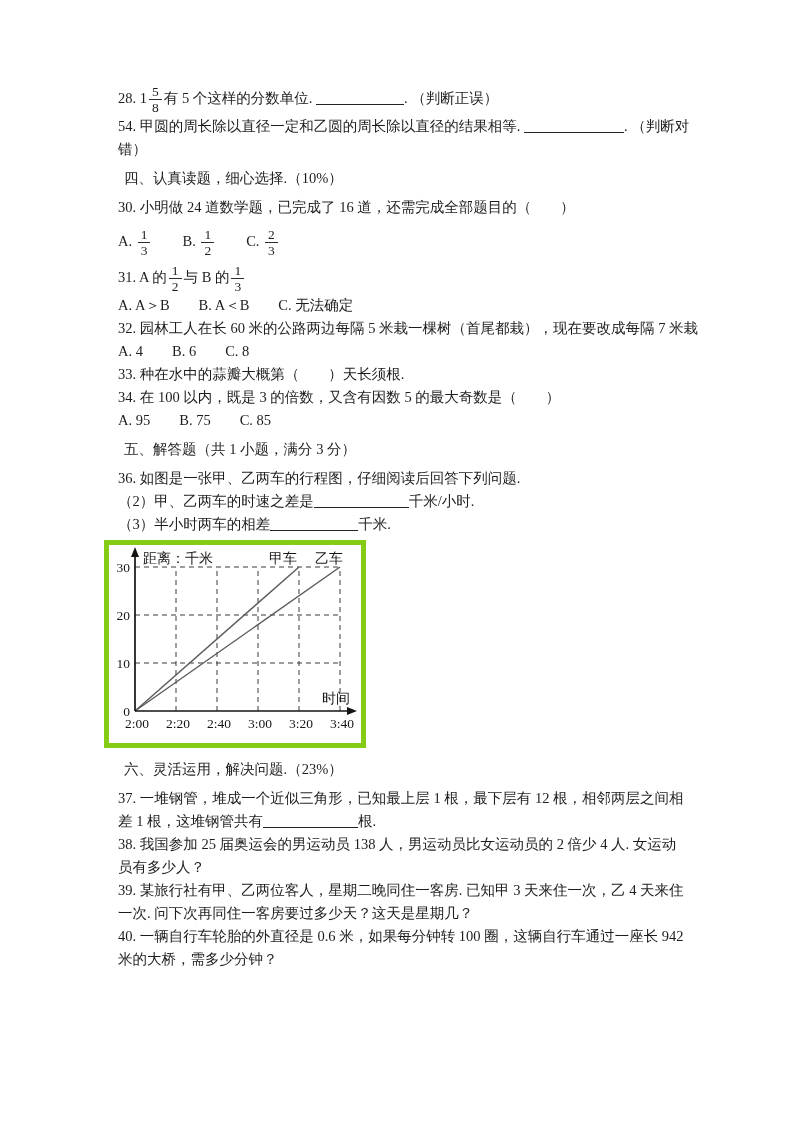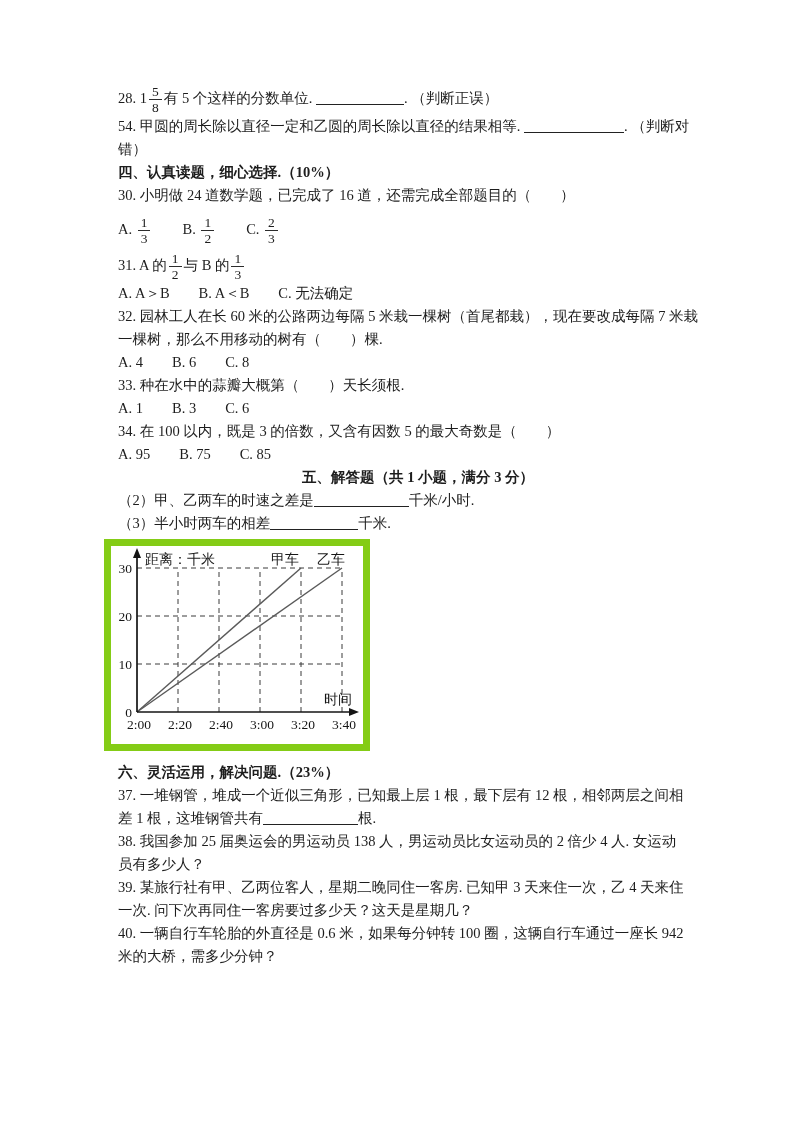--- a/index.html
+++ b/index.html
@@ -4,37 +4,37 @@
 <style>
   html,body{margin:0;padding:0;background:#ffffff;}
   .page{
     width:793px;height:1042px;box-sizing:border-box;background:#ffffff;
     padding:84px 55px 0 118px;overflow:hidden;
     font-family:"Liberation Serif","DejaVu Serif",serif;
     color:#1d1d1d;font-size:14.5px;
   }
   .content{width:600px;}
   p.q{margin:0;line-height:23px;white-space:pre-wrap;}
-  p.h{margin:0;line-height:23px;font-weight:bold;white-space:pre-wrap;}
+  p.h{margin:6px;line-height:23px;font-weight:normal;white-space:pre-wrap;}
   .mt-sec{margin-top:14px;}
-  .mt-sec5{margin-top:12px;text-align:center;}
+  .mt-sec5{margin-top:12px;}
   .mt-sec6{margin-top:10px;}
   .fracline{line-height:42px;}
   .frac{
     display:inline-block;text-align:center;vertical-align:middle;
     line-height:1.12;font-size:13.5px;padding:0 2px;
   }
   .frac .num{display:block;border-bottom:1px solid #2c2c2c;padding:0 3px;}
   .frac .den{display:block;padding:0 3px;}
   .blank{display:inline-block;border-bottom:1px solid #222;height:14px;vertical-align:-2px;}
   .w88{width:88px;} .w95{width:95px;} .w100{width:100px;}
   .optrow{margin:2px 0 2px 0;line-height:40px;}
   .opt{margin-right:30px;white-space:pre;}
   .figure{
-    width:252px;height:198px;border:7px solid #84cc16;
+    width:252px;height:198px;border:5px solid #84cc16;
     margin:4px 0 10px -14px;background:#fff;
   }
   svg text{font-family:"Liberation Serif","DejaVu Serif",serif;fill:#161616;}
   svg .lab{font-size:14px;}
   svg .tick{font-size:13.5px;}
   svg .grid{stroke:#3a3a3a;stroke-width:1;stroke-dasharray:5 4;fill:none;}
   svg .series{stroke:#5a5a5a;stroke-width:1.4;}
   svg .axis{stroke:#141414;stroke-width:1.7;}
   svg .axisfill{fill:#141414;stroke:none;}
 </style>
@@ -54,32 +54,31 @@
 
       <p class="q">30. 小明做 24 道数学题，已完成了 16 道，还需完成全部题目的（　　）</p>
       <div class="q optrow">
         <span class="opt"><span>A. </span><span class="frac"><span class="num">1</span><span class="den">3</span></span></span><span class="opt"><span>B. </span><span class="frac"><span class="num">1</span><span class="den">2</span></span></span><span class="opt"><span>C. </span><span class="frac"><span class="num">2</span><span class="den">3</span></span></span>
       </div>
 
       <p class="q fracline"><span>31. A 的</span><span class="frac"><span class="num">1</span><span class="den">2</span></span><span>与 B 的</span><span class="frac"><span class="num">1</span><span class="den">3</span></span></p>
       <p class="q">A. A＞B　　B. A＜B　　C. 无法确定</p>
 
       <p class="q">32. 园林工人在长 60 米的公路两边每隔 5 米栽一棵树（首尾都栽），现在要改成每隔 7 米栽</p>
-      <p class="q">一棵树，那么不用移动的树有（　　）棵.</p>
       <p class="q">A. 4　　B. 6　　C. 8</p>
 
       <p class="q">33. 种在水中的蒜瓣大概第（　　）天长须根.</p>
-      <p class="q">A. 1　　B. 3　　C. 6</p>
 
       <p class="q">34. 在 100 以内，既是 3 的倍数，又含有因数 5 的最大奇数是（　　）</p>
       <p class="q">A. 95　　B. 75　　C. 85</p>
     </section>
 
     <section>
       <p class="h mt-sec5">五、解答题（共 1 小题，满分 3 分）</p>
+      <p class="q">36. 如图是一张甲、乙两车的行程图，仔细阅读后回答下列问题.</p>
       <p class="q"><span>（2）甲、乙两车的时速之差是</span><span class="blank w95"></span><span>千米/小时.</span></p>
       <p class="q"><span>（3）半小时两车的相差</span><span class="blank w88"></span><span>千米.</span></p>
 
       <div class="figure">
         <svg width="250" height="196" viewBox="0 0 250 196">
             <line x1="26" y1="118" x2="231" y2="118" class="grid"></line>
             <line x1="26" y1="70" x2="231" y2="70" class="grid"></line>
             <line x1="26" y1="22" x2="231" y2="22" class="grid"></line>
             <line x1="67" y1="166" x2="67" y2="22" class="grid"></line>
             <line x1="108" y1="166" x2="108" y2="22" class="grid"></line>

